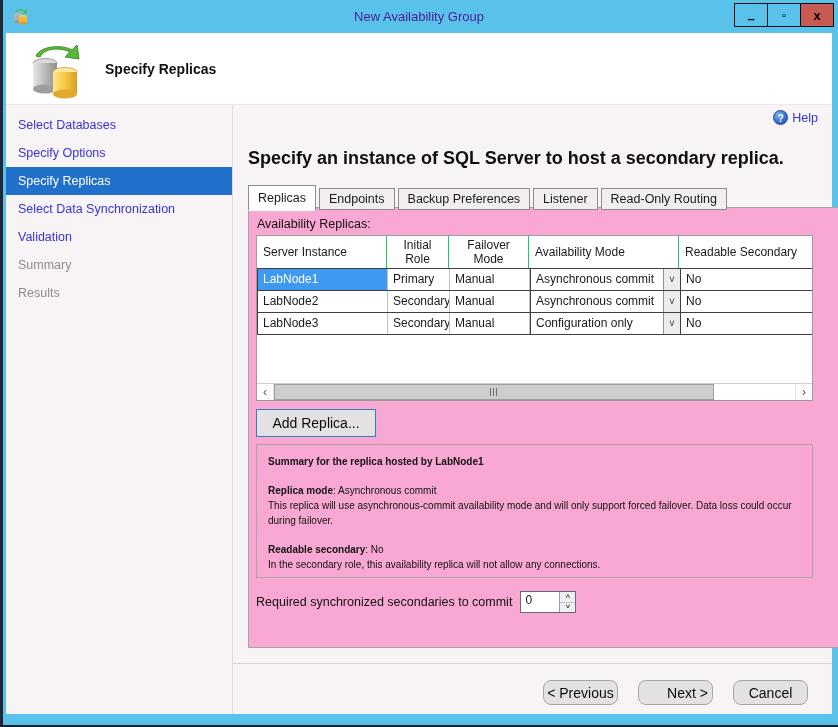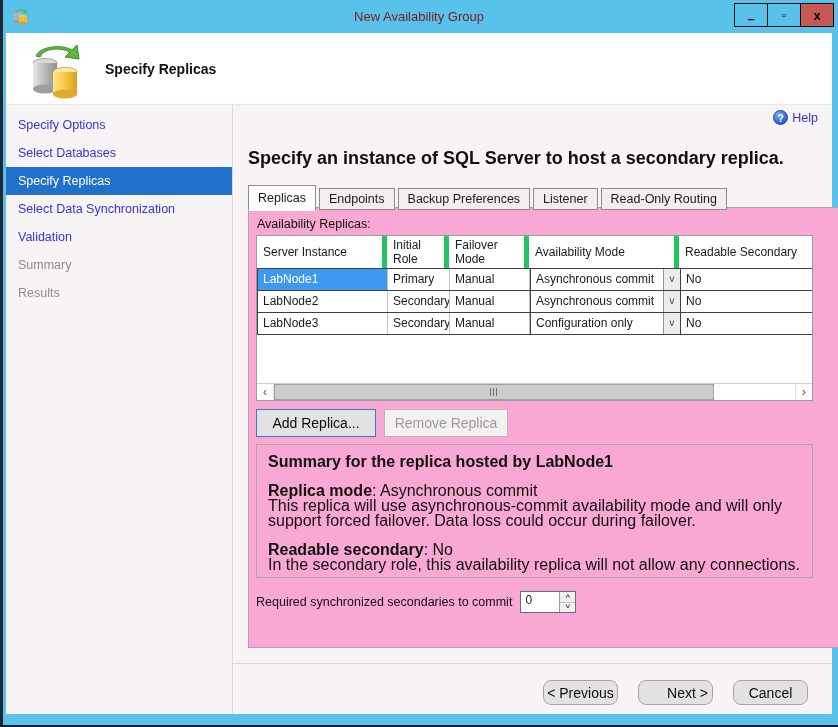--- a/index.html
+++ b/index.html
@@ -11,21 +11,21 @@
     background:#59c2ea; overflow:hidden;
   }
   
   .edge-left  { position:absolute; left:0; top:0; width:3px; height:100%; background:#232634; z-index:50; }
   .edge-bottom{ position:absolute; left:0; bottom:0; width:100%; height:2px; background:#15222e; z-index:50; }
 
   
   .titlebar { position:absolute; left:0; top:0; right:0; height:33px; background:#59c2ea; }
   .titlebar-icon { position:absolute; left:12px; top:8px; width:17px; height:17px; }
   .title-text { position:absolute; left:0; right:0; top:0; height:33px; line-height:33px;
-                text-align:center; font-size:13px; color:#7f1d1d; }
+                text-align:center; font-size:13px; color:#4c1d95; }
   .win-controls { position:absolute; right:4px; top:3px; display:flex; }
   .win-btn { width:34px; height:24px; border:1px solid #101010; margin-left:-1px;
              display:flex; align-items:center; justify-content:center;
              font-weight:bold; font-size:13px; color:#000; background:#59c2ea; cursor:default; }
   .win-btn.close { background:#c85a54; }
   .win-btn .glyph-min { transform:translateY(3px); font-weight:900; }
   .win-btn .glyph-max { font-size:11px; font-weight:900; }
 
   
   .win { position:absolute; left:6px; top:33px; right:6px; bottom:13px; background:#f8f3f4; }
@@ -62,22 +62,22 @@
 
   .panel { position:absolute; left:15px; top:102px; width:594px; height:441px;
            border:1px solid #a8a4a5; background:#f9a8d4; }
 
   .replicas-label { position:absolute; left:8px; top:9px; font-size:12.5px; color:#101010; }
 
   
   .grid { position:absolute; left:7px; top:27px; width:557px; height:166px;
           border:1px solid #9b9b9b; background:#fff; overflow:hidden; }
   .grid-head { display:flex; height:33px; background:#fff; border-bottom:1px solid #9b9b9b; width:717px; }
-  .hcell { display:flex; align-items:center; padding:0 6px; border-right:5px solid #22c55e;
-           line-height:14px; flex-shrink:0; overflow:hidden; }
+  .hcell { display:flex; align-items:center; padding:0 6px; border-right:1px solid #22c55e;
+           line-height:14px; flex-shrink:0; overflow:hidden;text-align:center; }
   .grid-row { display:flex; height:23px; background:#fff; border:1px solid #3f3f3f;
               margin-top:-1px; width:717px; }
   .cell { padding:0 5px; line-height:21px; white-space:nowrap; overflow:hidden;
           flex-shrink:0; border-right:1px solid #c2c2c2; }
   .c1 { width:130px; } .c2 { width:62px; } .c3 { width:80px; } .c4 { width:150px; } .c5 { width:295px; }
   .cell.c4 { padding:0; border-right:none; }
   .cell.c5 { border-right:none; border-left:1px solid #3f3f3f; }
   .cell.sel { background:#3d9af0; color:#fff; }
   .combo { display:flex; height:100%; width:100%; border-left:1px solid #3f3f3f; }
   .combo-val { flex:1; padding:0 5px; line-height:21px; white-space:nowrap; overflow:hidden; }
@@ -100,21 +100,21 @@
   
   .btn { background:#e3e1e1; border:1px solid #a8a4a5; font-size:14px; color:#0d0d0d;
          display:flex; align-items:center; justify-content:center; cursor:pointer; }
   .add-btn { position:absolute; left:7px; top:201px; width:120px; height:28px;
              border:1px solid #3c7fb1; box-shadow:0 0 0 1px #cfe3f2 inset; }
   .remove-btn { position:absolute; left:135px; top:201px; width:124px; height:28px;
                 background:#f4f1f2; border:1px solid #bcb8b9; color:#9c9899; cursor:default; }
 
   
   .summary { position:absolute; left:7px; top:236px; width:557px; height:134px;
-             border:1px solid #aaa6a7; padding:9px 11px; font-size:16px; line-height:15px; color:#111; }
+             border:1px solid #aaa6a7; padding:9px 11px; font-size:10px; line-height:15px; color:#111; }
   .summary b { font-weight:bold; }
   .sum-block { margin-top:14px; }
 
   
   .commit-row { position:absolute; left:7px; top:383px; display:flex; align-items:center; gap:8px; }
   .commit-label { font-size:12.5px; color:#101010; }
   .spinbox { width:56px; height:22px; border:1px solid #66697f; background:#fff; display:flex; }
   .spin-val { flex:1; padding:1px 4px; font-size:12px; }
   .spin-btns { width:16px; display:flex; flex-direction:column; border-left:1px solid #9a9a9a; }
   .spin-btn { flex:1; background:#f0f0f0; display:flex; align-items:center; justify-content:center;
@@ -177,22 +177,22 @@
       <rect x="5" y="25" width="24" height="26" fill="url(#gcyl)"></rect>
       <ellipse cx="17" cy="51" rx="12" ry="4.5" fill="#9d9d9d"></ellipse>
       <ellipse cx="37" cy="34" rx="12" ry="4.5" fill="#ffe9a8" stroke="#c89a2e" stroke-width="0.8"></ellipse>
       <rect x="25" y="34" width="24" height="22" fill="url(#ycyl)"></rect>
       <ellipse cx="37" cy="56" rx="12" ry="4.5" fill="#e0a92f"></ellipse>
     </svg>
     <div class="page-title">Specify Replicas</div>
   </div>
 
   <div class="sidebar">
+    <div class="nav-item">Select Databases</div>
     <div class="nav-item">Specify Options</div>
-    <div class="nav-item">Select Databases</div>
     <div class="nav-item selected">Specify Replicas</div>
     <div class="nav-item">Select Data Synchronization</div>
     <div class="nav-item">Validation</div>
     <div class="nav-item disabled">Summary</div>
     <div class="nav-item disabled">Results</div>
   </div>
   <div class="vdivider"></div>
 
   <div class="main">
 
@@ -266,21 +266,20 @@
         <div class="hscroll">
           <div class="scroll-btn left">‹</div>
           <div class="scroll-thumb">
             <span class="grip"></span>
           </div>
           <div class="scroll-btn right">›</div>
         </div>
       </div>
 
       <div class="btn add-btn">Add Replica...</div>
-      <div class="btn remove-btn">Remove Replica</div>
 
       <div class="summary">
         <div><b>Summary for the replica hosted by LabNode1</b></div>
         <div class="sum-block">
           <b>Replica mode</b><span>: Asynchronous commit</span>
           <div>This replica will use asynchronous-commit availability mode and will only support forced failover. Data loss could occur during failover.</div>
         </div>
         <div class="sum-block">
           <b>Readable secondary</b><span>: No</span>
           <div>In the secondary role, this availability replica will not allow any connections.</div>

